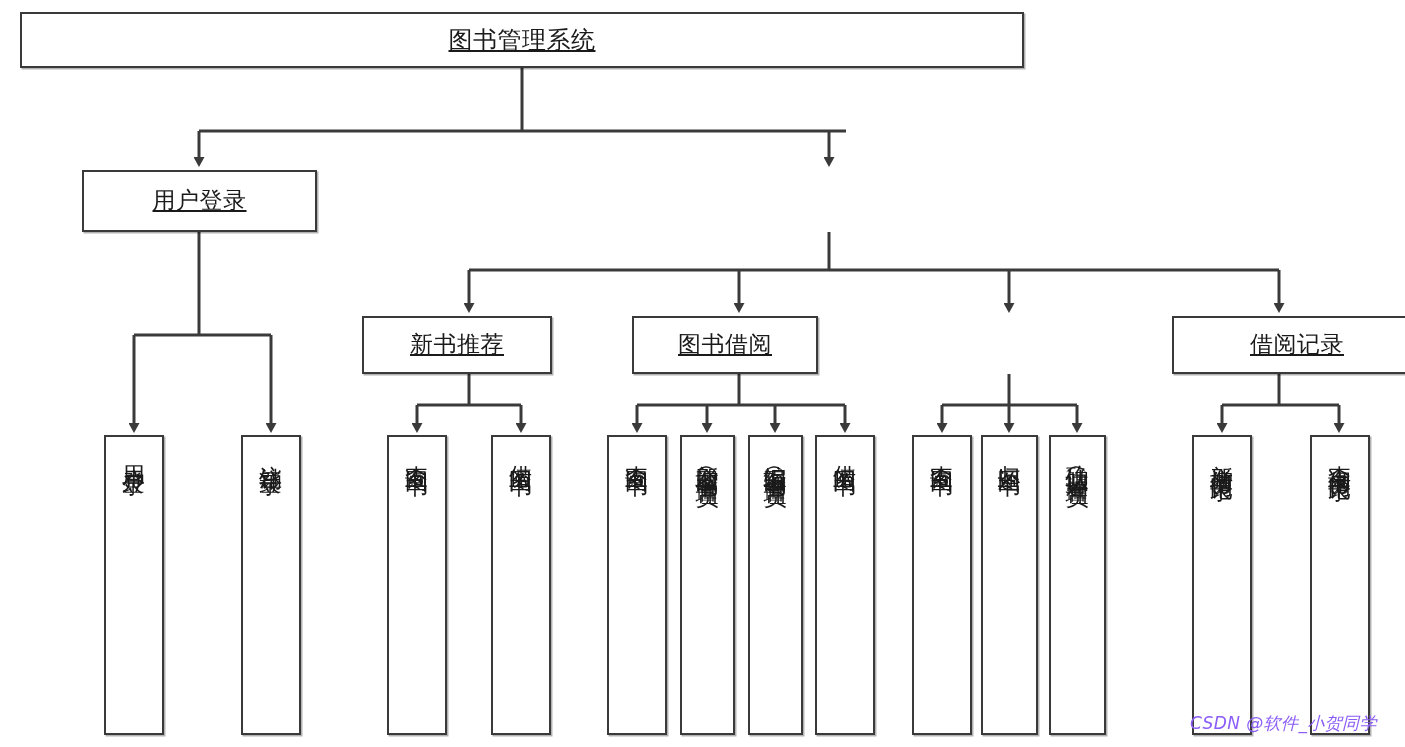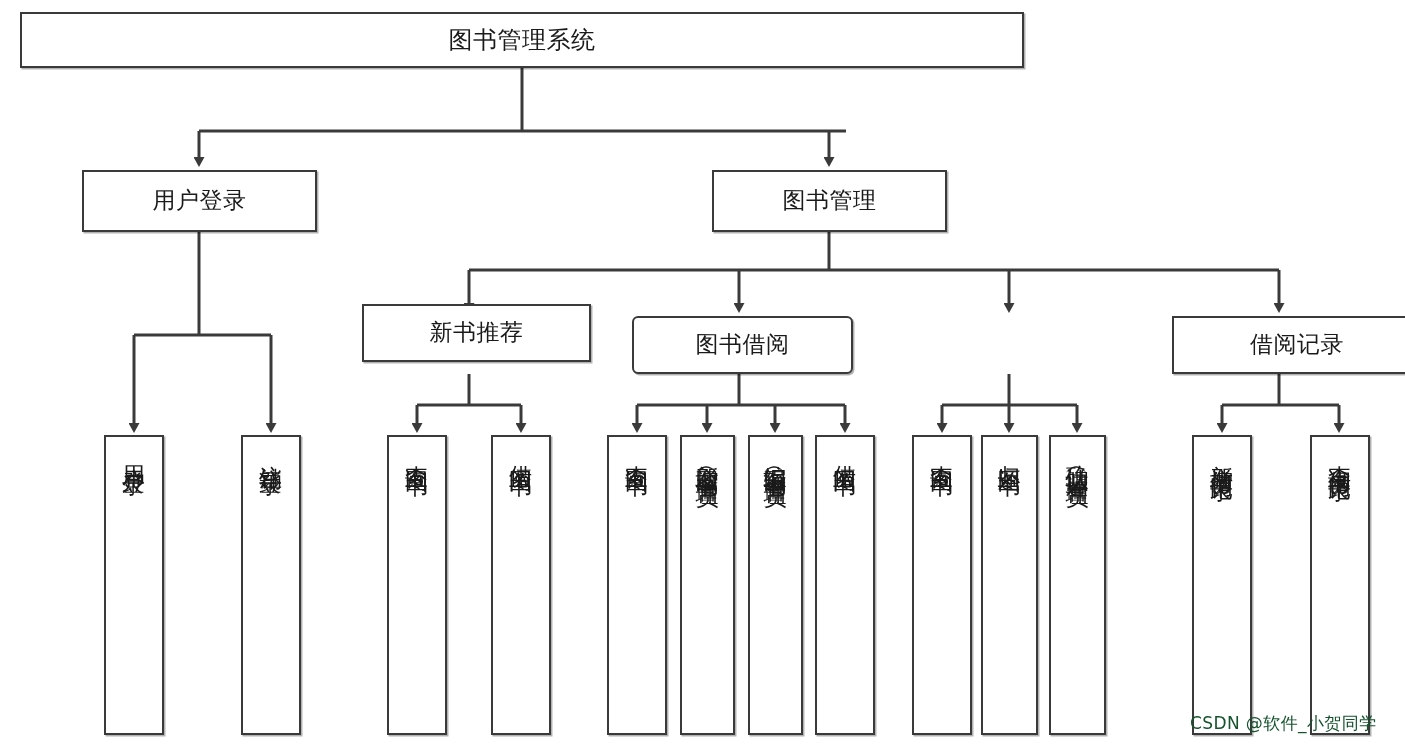--- a/index.html
+++ b/index.html
@@ -21,21 +21,21 @@
     justify-content:center;
     box-shadow:1.5px 1.5px 0 rgba(0,0,0,0.30);
   }
   .node .label{
     display:block;
     white-space:pre;
     line-height:1.18;
     letter-spacing:0.5px;
     color:#1a1a1a;
   }
-  .node.h .label{font-size:23px;}
+  .node.h .label{font-size:23px;text-decoration:underline;}
   .node.h.title .label{font-size:24px;}
 
   
   .node.v{
     align-items:flex-start;
     justify-content:center;
     padding-top:10px;
   }
   .node.v .label{
     writing-mode:vertical-rl;
@@ -43,24 +43,25 @@
     font-size:23px;
     letter-spacing:3px;
     line-height:1.05;
     text-align:start;
   }
 
   .watermark{
     position:absolute;
     left:1190px;top:712px;
     font-size:17px;
-    color:#14532d;
+    color:#8b5cf6;
     white-space:pre;
     letter-spacing:0.4px;
     pointer-events:none;
+    font-style:italic;
   }
 </style>
 </head>
 <body>
 
 <div id="stage">
 
   <svg class="links" viewBox="0 0 1405 747" xmlns="http://www.w3.org/2000/svg">
     <defs>
       <marker id="arrow" markerWidth="10" markerHeight="11" refX="1" refY="5.5" orient="auto" markerUnits="userSpaceOnUse">
@@ -111,28 +112,25 @@
     </g>
   </svg>
 
   <div class="node h title" style="left:20px;top:12px;width:1004px;height:56px;">
     <span class="label">图书管理系统</span>
   </div>
 
   <div class="node h" style="left:82px;top:170px;width:235px;height:62px;">
     <span class="label">用户登录</span>
   </div>
-  <div class="node h" style="left:712px;top:170px;width:235px;height:62px;">
-    <span class="label">图书管理</span>
-  </div>
 
-  <div class="node h" style="left:362px;top:304px;width:229px;height:58px;">
+  <div class="node h" style="left:362px;top:316px;width:190px;height:58px;">
     <span class="label">新书推荐</span>
   </div>
-  <div class="node h" style="left:632px;top:316px;width:221px;height:58px;border-radius:6px;">
+  <div class="node h" style="left:632px;top:316px;width:186px;height:58px;">
     <span class="label">图书借阅</span>
   </div>
   <div class="node h" style="left:1172px;top:316px;width:250px;height:58px;">
     <span class="label">借阅记录</span>
   </div>
 
   <div class="node v" style="left:104px;top:435px;width:60px;height:300px;">
     <span class="label">用户登录</span>
   </div>
   <div class="node v" style="left:241px;top:435px;width:60px;height:300px;">

